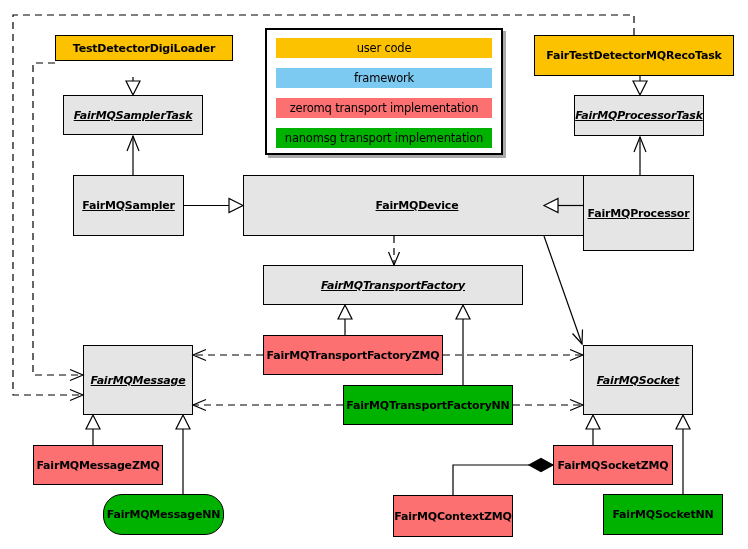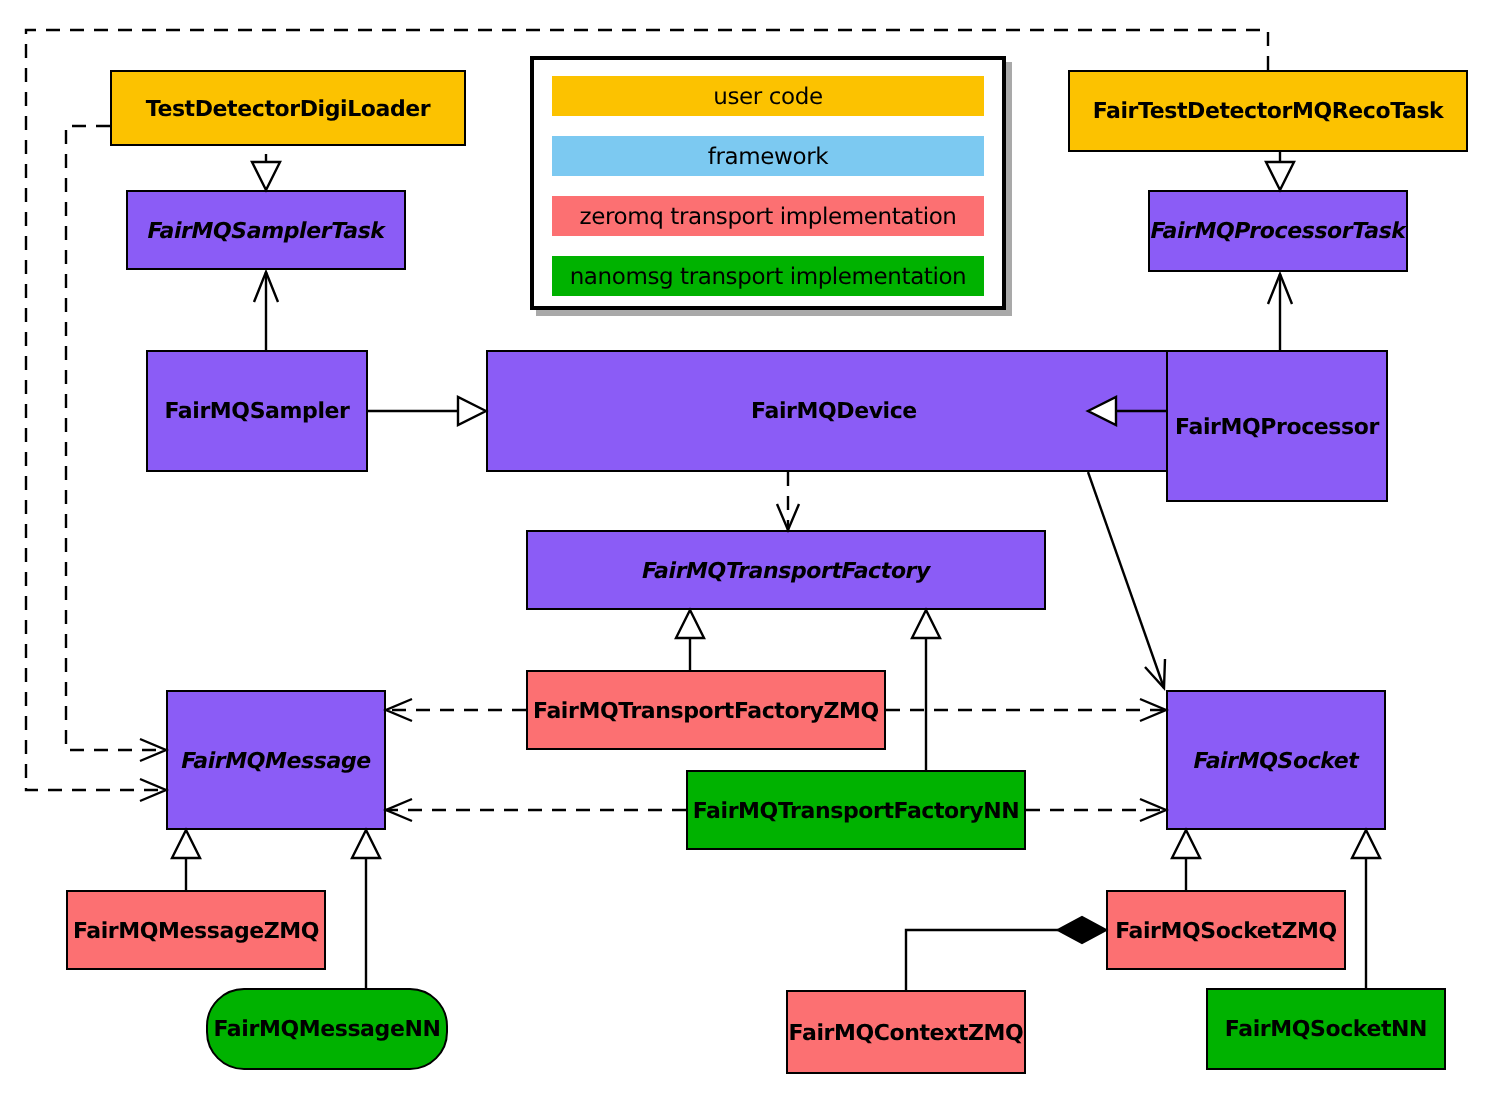--- a/index.html
+++ b/index.html
@@ -17,21 +17,21 @@
     display:flex;align-items:center;justify-content:center;
     text-align:center;
     font-weight:bold;
     font-size:11px;
     letter-spacing:-0.2px;
     color:#000;
     white-space:nowrap;
   }
   .abstract{font-style:italic;}
   .gold{background:#FCC200;}
-  .blue{background:#8b5cf6;}
+  .blue{background:#e5e5e5;text-decoration:underline;}
   .red{background:#FC7072;}
   .green{background:#00B200;}
 
   .legend{
     position:absolute;
     left:265px;top:28px;width:238px;height:127px;
     box-sizing:border-box;
     background:#fff;
     border:2px solid #000;
     box-shadow:3px 3px 0 #a9a9a9;
@@ -53,21 +53,21 @@
   }
   svg.edges .dashed{stroke-dasharray:7,5;}
   svg.edges polygon.tri{fill:#fff;stroke:#000;stroke-width:1.2;}
   svg.edges polygon.diamond{fill:#000;stroke:#000;stroke-width:1.2;}
 </style>
 </head>
 <body>
 
 <div id="canvas">
 
-  <div class="node gold" style="left:55px;top:35px;width:178px;height:38px;">TestDetectorDigiLoader</div>
+  <div class="node gold" style="left:55px;top:35px;width:178px;height:26px;">TestDetectorDigiLoader</div>
 
   <div class="node gold" style="left:534px;top:35px;width:200px;height:41px;">FairTestDetectorMQRecoTask</div>
 
   <div class="node blue abstract" style="left:63px;top:95px;width:140px;height:40px;">FairMQSamplerTask</div>
 
   <div class="node blue abstract" style="left:574px;top:95px;width:130px;height:41px;">FairMQProcessorTask</div>
 
   <div class="node blue" style="left:73px;top:175px;width:111px;height:61px;">FairMQSampler</div>
 
   <div class="node blue" style="left:243px;top:175px;width:348px;height:61px;">FairMQDevice</div>

